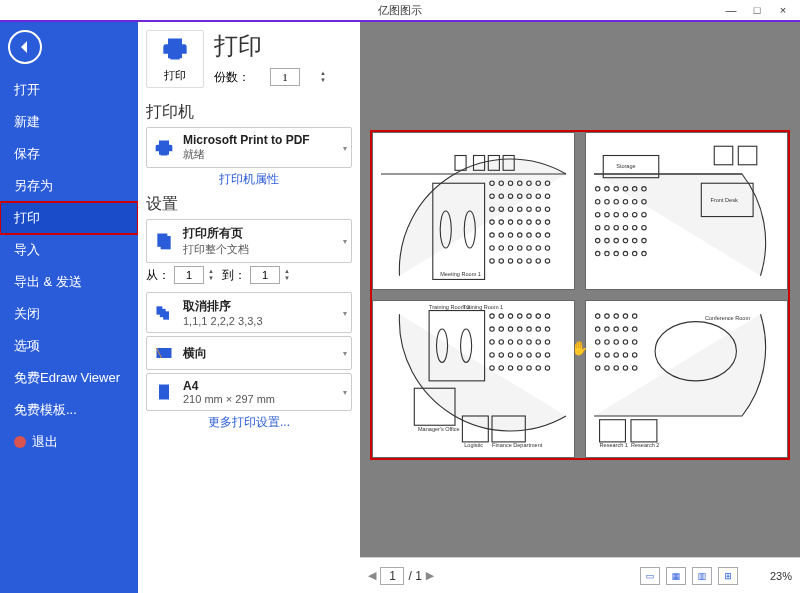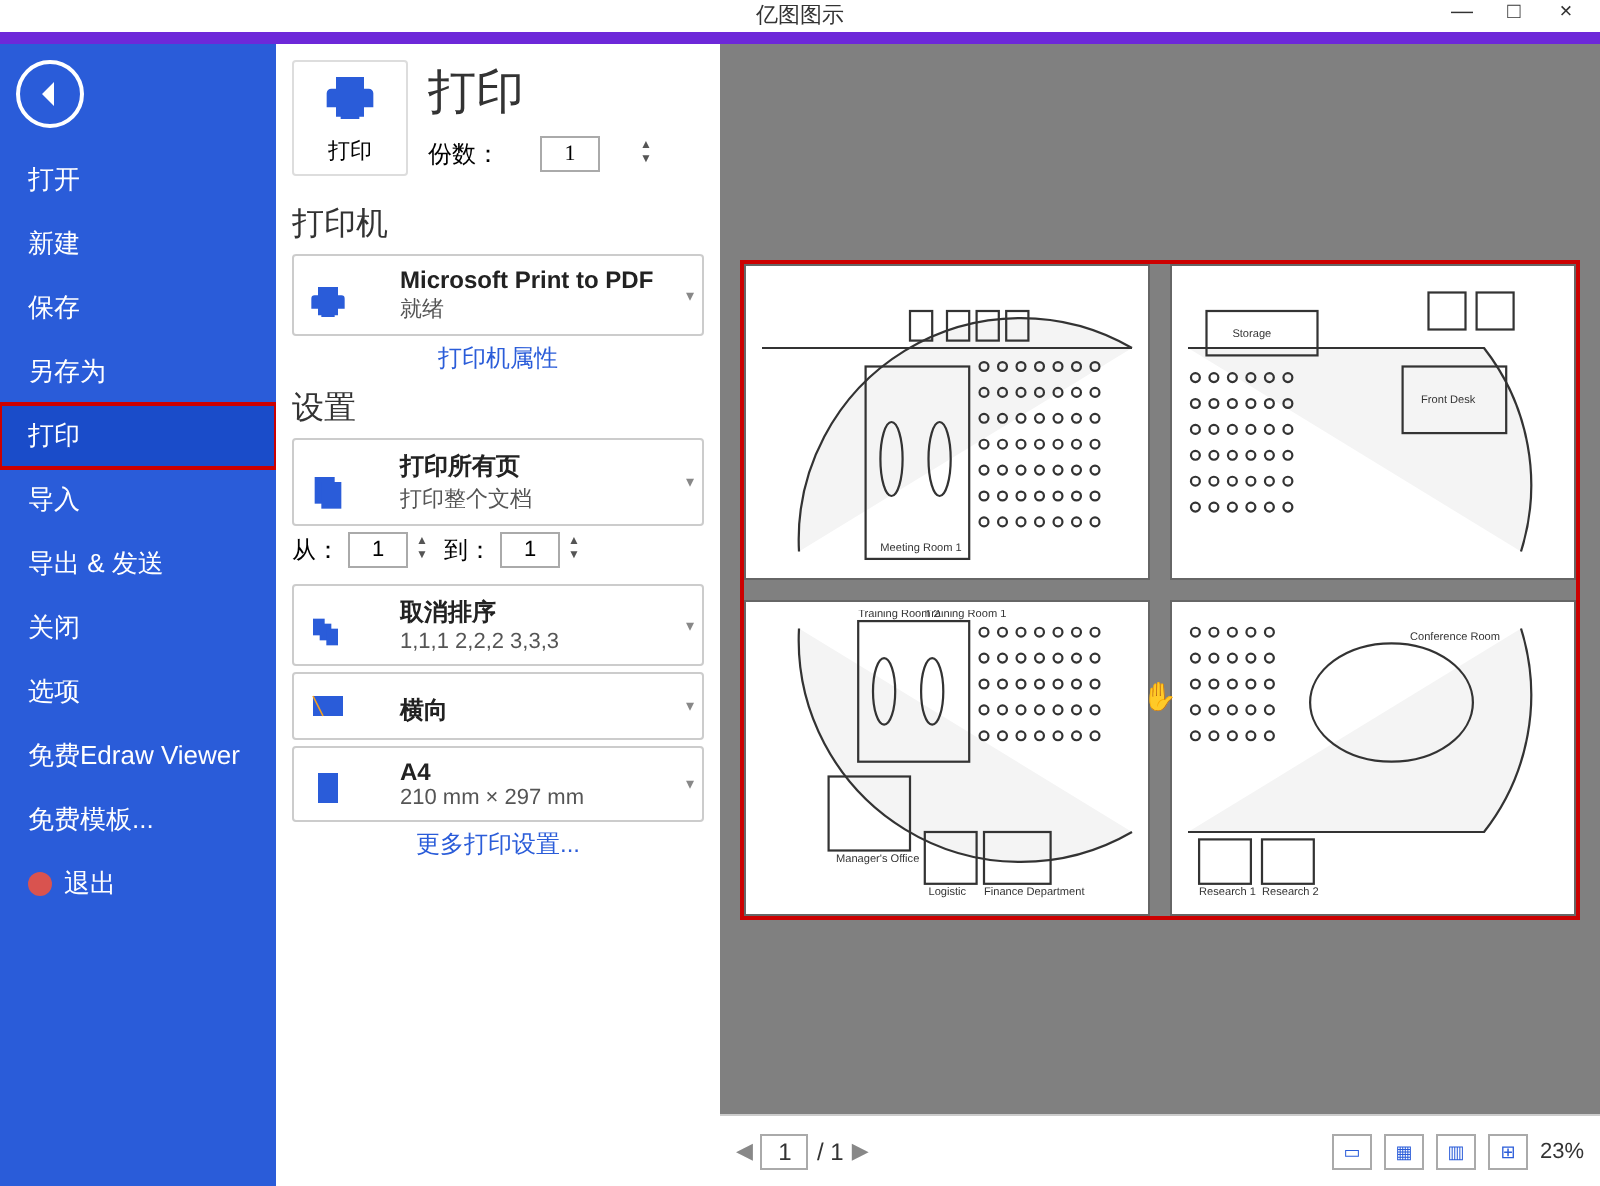--- a/index.html
+++ b/index.html
@@ -1,17 +1,17 @@
 <!DOCTYPE html>
 <html><head>
 <meta charset="utf-8">
 <style>
   * { box-sizing: border-box; margin: 0; padding: 0; }
   body { font-family: "Microsoft YaHei", "Segoe UI", sans-serif; font-size: 12px; width: 800px; height: 593px; overflow: hidden; background: #fff; position: relative; }
-  .titlebar { height: 22px; display: flex; justify-content: space-between; background: #fff; border-bottom: 6px solid #6d28d9; position: relative; }
+  .titlebar { height: 22px; display: flex; align-items: center; justify-content: space-between; background: #fff; border-bottom: 2px solid #6d28d9; position: relative; }
   .titlebar-title { position: absolute; left: 50%; transform: translateX(-50%); font-size: 11px; color: #333; }
   .titlebar-controls { display: flex; gap: 12px; margin-right: 10px; margin-left: auto; color: #333; font-size: 11px; }
   .titlebar-controls span { cursor: pointer; width: 14px; text-align: center; }
   .login-link { position: absolute; right: 8px; top: 26px; color: #2a5cd9; font-size: 12px; cursor: pointer; }
   .container { display: flex; height: 571px; }
   .sidebar { width: 156px; background: #2a5cd9; color: #fff; padding-top: 4px; }
   .back-btn { width: 34px; height: 34px; border: 2px solid #fff; border-radius: 50%; margin: 4px 8px 10px 8px; display: flex; align-items: center; justify-content: center; cursor: pointer; }
   .back-btn svg { width: 16px; height: 16px; fill: #fff; }
   .menu { display: flex; flex-direction: column; }
   .menu-item { padding: 7px 14px; font-size: 13px; cursor: pointer; }
@@ -22,21 +22,21 @@
   .settings-col { width: 222px; padding: 8px 8px 0 8px; background: #fff; }
   .print-hdr { display: flex; gap: 10px; align-items: flex-start; margin-bottom: 14px; }
   .print-icon-box { width: 58px; text-align: center; border: 1px solid #ddd; border-radius: 2px; padding: 4px 2px; }
   .print-icon-box svg { width: 34px; height: 28px; fill: #2a5cd9; }
   .print-icon-box .lbl { font-size: 11px; margin-top: 2px; }
   .print-title { font-size: 24px; color: #333; margin-bottom: 6px; }
   .copies-row { display: flex; align-items: center; gap: 20px; font-size: 12px; font-family: Liberation Serif, serif; }
   .spin { width: 30px; height: 18px; border: 1px solid #aaa; display: inline-flex; align-items: center; justify-content: center; font-size: 11px; }
   .spin-arr { width: 10px; display: flex; flex-direction: column; font-size: 6px; line-height: 7px; color: #555; cursor: pointer; }
   .section-title { font-size: 16px; color: #333; margin: 6px 0 4px 0; }
-  .opt { border: 1px solid #ccc; border-radius: 2px; padding: 5px 6px; margin-bottom: 3px; display: flex; align-items: flex-end; gap: 25px; cursor: pointer; position: relative; }
+  .opt { border: 1px solid #ccc; border-radius: 2px; padding: 5px 6px; margin-bottom: 3px; display: flex; align-items: center; gap: 8px; cursor: pointer; position: relative; }
   .opt .chev { position: absolute; right: 4px; top: 50%; transform: translateY(-50%); color: #888; font-size: 8px; }
   .opt .ico { width: 22px; height: 22px; flex-shrink: 0; display: flex; align-items: center; justify-content: center; }
   .opt .ico svg { width: 20px; height: 20px; fill: #2a5cd9; }
   .opt .txt { display: flex; flex-direction: column; }
   .opt .txt .t1 { font-size: 12px; font-weight: bold; color: #222; }
   .opt .txt .t2 { font-size: 11px; color: #555; }
   .link-right { text-align: center; color: #2a5cd9; font-size: 12px; margin: 2px 0 6px 0; cursor: pointer; }
   .range-row { display: flex; align-items: center; gap: 4px; font-size: 12px; margin: 2px 0 8px 0; }
   .preview-col { flex: 1; background: #808080; position: relative; display: flex; flex-direction: column; }
   .preview-area { flex: 1; display: flex; align-items: center; justify-content: center; position: relative; padding: 10px 10px 0 10px; }
@@ -44,21 +44,21 @@
   .page { background: #fff; border: 1px solid #666; position: relative; overflow: hidden; }
   .plan { position: absolute; inset: 4px; }
   .plan svg { width: 100%; height: 100%; }
   .cursor-hand { position: absolute; left: 50%; top: 61%; transform: translate(-50%, -50%); font-size: 14px; pointer-events: none; }
   .preview-footer { height: 36px; background: #fff; display: flex; align-items: center; padding: 0 8px; gap: 6px; border-top: 1px solid #ccc; }
   .pf-nav { display: flex; align-items: center; gap: 4px; font-size: 12px; color: #333; }
   .pf-nav .arrow { cursor: pointer; color: #888; font-size: 11px; }
   .pf-nav .pgbox { width: 24px; height: 18px; border: 1px solid #aaa; display: inline-flex; align-items: center; justify-content: center; }
   .pf-right { margin-left: auto; display: flex; align-items: center; gap: 6px; }
   .pf-right .vbtn { width: 20px; height: 18px; border: 1px solid #aaa; display: flex; align-items: center; justify-content: center; cursor: pointer; font-size: 9px; color: #2a5cd9; }
-  .pf-right .zoom { font-size: 11px; color: #333; }
+  .pf-right .zoom { font-size: 11px; color: #333; margin-left: 26px; }
   .plan line, .plan rect, .plan ellipse, .plan circle, .plan path { stroke: #333; stroke-width: 0.6; fill: none; }
   .plan .fill-light { fill: #f4f4f4; }
   .plan text { font-size: 3px; fill: #333; }
 </style>
 </head>
 <body>
 
 <div class="titlebar">
   <span class="titlebar-title">亿图图示</span>
   <div class="titlebar-controls">

